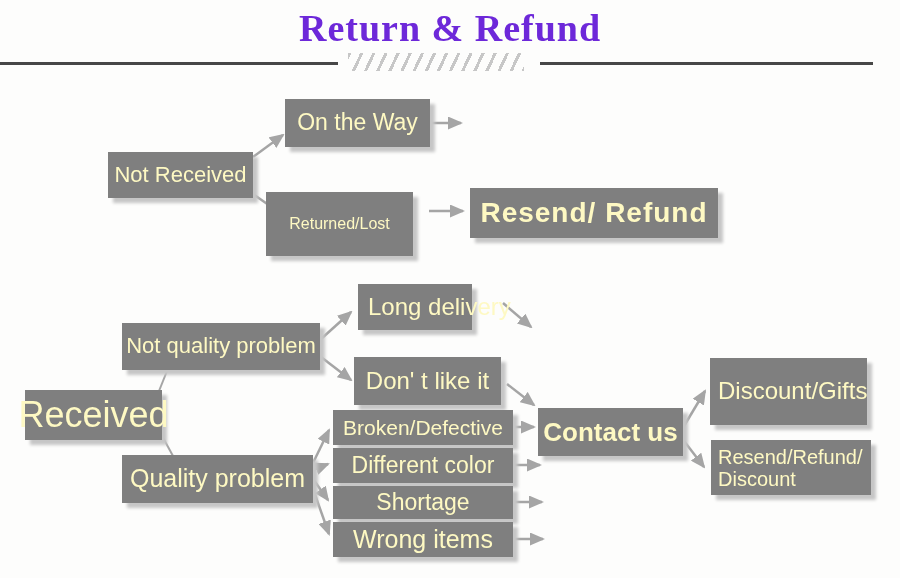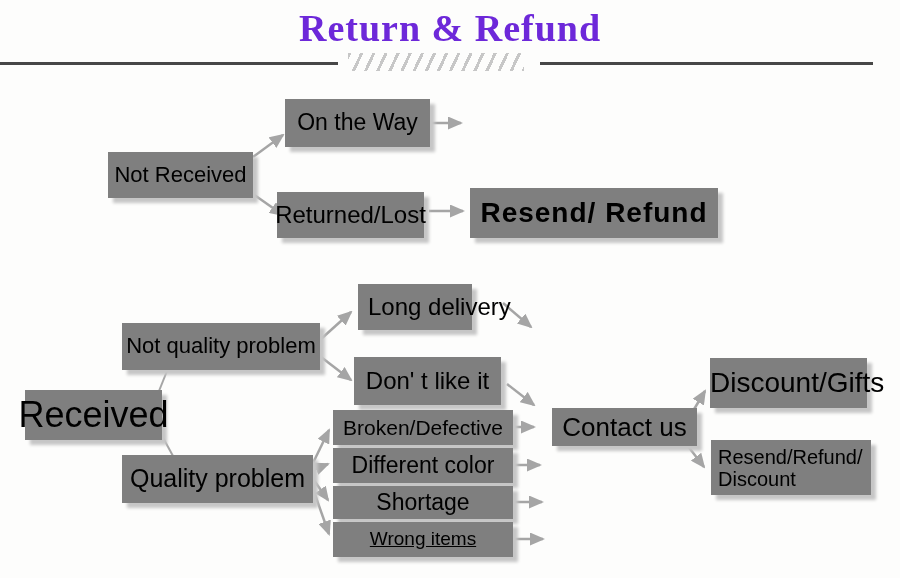--- a/index.html
+++ b/index.html
@@ -15,43 +15,43 @@
   }
   .rule{position:absolute;height:3px;background:#474747;top:62px;}
   .rule-left{left:0;width:338px;}
   .rule-right{left:540px;width:333px;}
   .hatch{
     position:absolute;left:348px;top:53px;width:176px;height:18px;
     background:repeating-linear-gradient(115deg,#c7c7c7 0 3px,transparent 3px 11px);
   }
   
   .box{
-    position:absolute;background:#7f7f7f;color:#000000;
+    position:absolute;background:#7f7f7f;color:#fef9c3;
     display:flex;align-items:center;justify-content:center;
     box-shadow:5px 5px 3px #c6c6c6;box-sizing:border-box;
     white-space:nowrap;line-height:1.1;
   }
   .box.left{justify-content:flex-start;}
   .box.wrap{white-space:normal;}
   #b-not-received {left:108px;top:152px;width:145px;height:46px;font-size:22px;}
   #b-on-the-way   {left:285px;top:99px; width:145px;height:48px;font-size:23px;}
   #b-pls-wait     {left:468px;top:100px;width:245px;height:49px;font-size:23px;}
-  #b-returned-lost{left:277px;top:192px;width:147px;height:46px;font-size:24px;}
+  #b-returned-lost{left:266px;top:192px;width:147px;height:64px;font-size:16px;}
   #b-resend-refund{left:470px;top:188px;width:248px;height:50px;font-size:28px;font-weight:600;letter-spacing:1px;}
   #b-received     {left:25px; top:390px;width:137px;height:50px;font-size:36px;}
   #b-not-quality  {left:122px;top:323px;width:198px;height:47px;font-size:22px;}
   #b-long-delivery{left:358px;top:284px;width:114px;height:46px;font-size:24px;padding-left:15px;text-indent:-5px;}
   #b-dont-like    {left:354px;top:357px;width:147px;height:48px;font-size:24px;}
   #b-quality      {left:122px;top:455px;width:191px;height:48px;font-size:25px;}
   #b-broken       {left:333px;top:410px;width:180px;height:35px;font-size:21px;}
   #b-different    {left:333px;top:448px;width:180px;height:35px;font-size:23px;}
   #b-shortage     {left:333px;top:486px;width:180px;height:33px;font-size:23px;}
-  #b-wrong        {left:333px;top:522px;width:180px;height:35px;font-size:19px;text-decoration:underline;}
-  #b-contact      {left:552px;top:408px;width:145px;height:38px;font-size:26px;}
-  #b-discount     {left:710px;top:358px;width:157px;height:50px;font-size:28px;}
+  #b-wrong        {left:333px;top:522px;width:180px;height:35px;font-size:25px;}
+  #b-contact      {left:538px;top:408px;width:145px;height:48px;font-size:26px;font-weight:bold;}
+  #b-discount     {left:710px;top:358px;width:157px;height:67px;font-size:24px;padding-left:8px;}
   #b-rrd          {left:711px;top:440px;width:160px;height:55px;font-size:20px;padding-left:7px;}
   svg.connectors{position:absolute;left:0;top:0;pointer-events:none;}
 </style>
 </head>
 <body>
 
 <div id="canvas">
 
   <div class="title">Return &amp; Refund</div>
   <div class="rule rule-left"></div>

